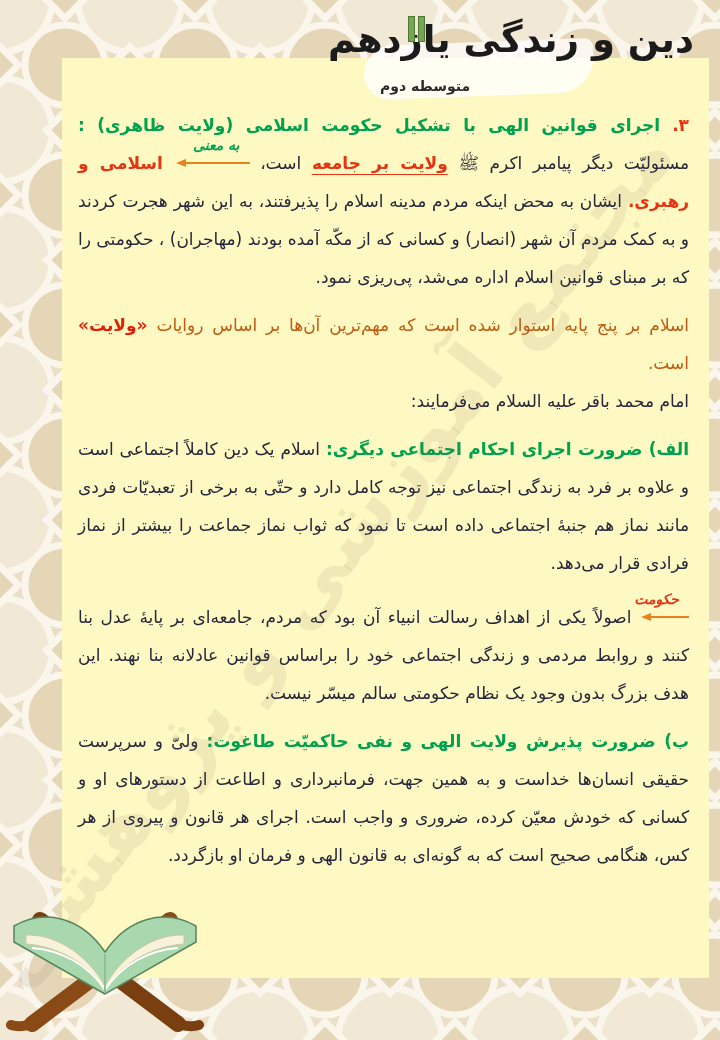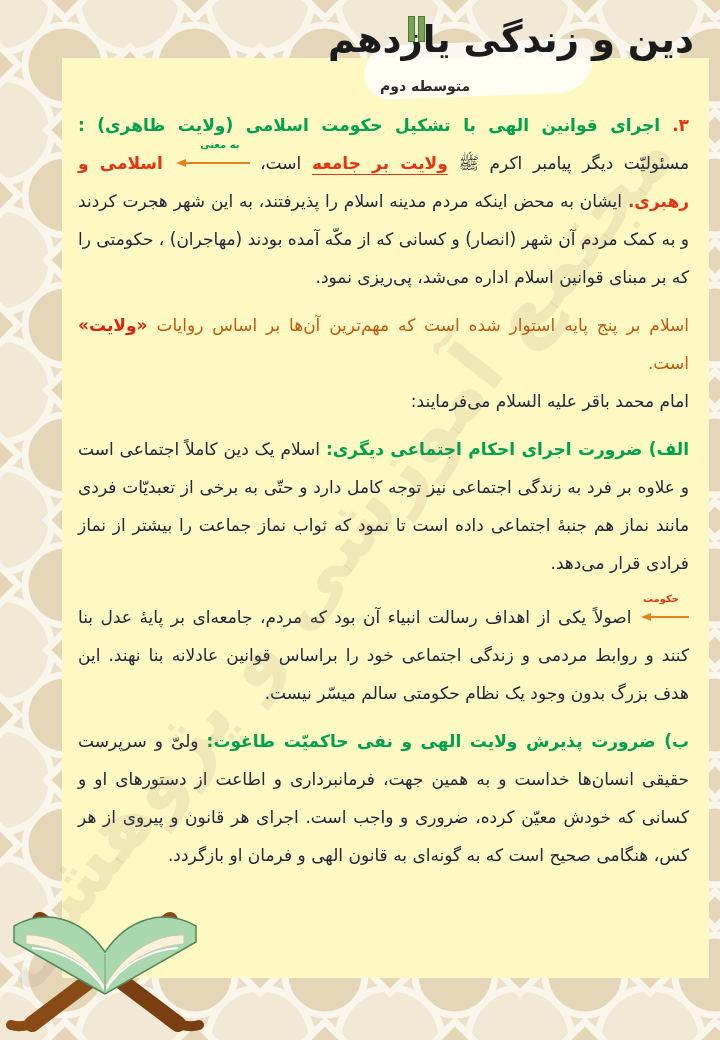--- a/index.html
+++ b/index.html
@@ -30,22 +30,22 @@
   .u-red{color:#e63312;font-weight:bold;text-decoration:underline;text-underline-offset:5px;}
   .u{text-decoration:underline;text-underline-offset:5px;}
   .p-gap-s{margin-top:10px !important;}
   .p-gap-m{margin-top:16px !important;}
   .p-gap-l{margin-top:26px !important;}
   .quote{line-height:42px;}
   .h2{font-size:18px;}
 
   
   .inline-arrow{display:inline-block;position:relative;width:76px;height:18px;vertical-align:-2px;}
-  .inline-arrow .lbl{position:absolute;top:-13px;right:10px;font-size:10px;line-height:10px;color:#00a14f;
-                     font-weight:bold;white-space:nowrap;}
+  .inline-arrow .lbl{position:absolute;top:-13px;right:10px;font-size:14px;line-height:10px;color:#00a14f;
+                     font-weight:bold;white-space:nowrap;font-style:italic;}
   .inline-arrow .lbl.red-lbl{color:#e63312;}
   .inline-arrow svg{position:absolute;left:0;bottom:3px;}
   .inline-arrow.short{width:50px;}
 
   
   .watermark{position:absolute;top:470px;left:-120px;width:960px;z-index:4;pointer-events:none;
              transform:rotate(-52deg);direction:rtl;text-align:center;
              font-size:80px;font-weight:bold;color:rgba(115,95,75,0.10);white-space:nowrap;}
 
   

